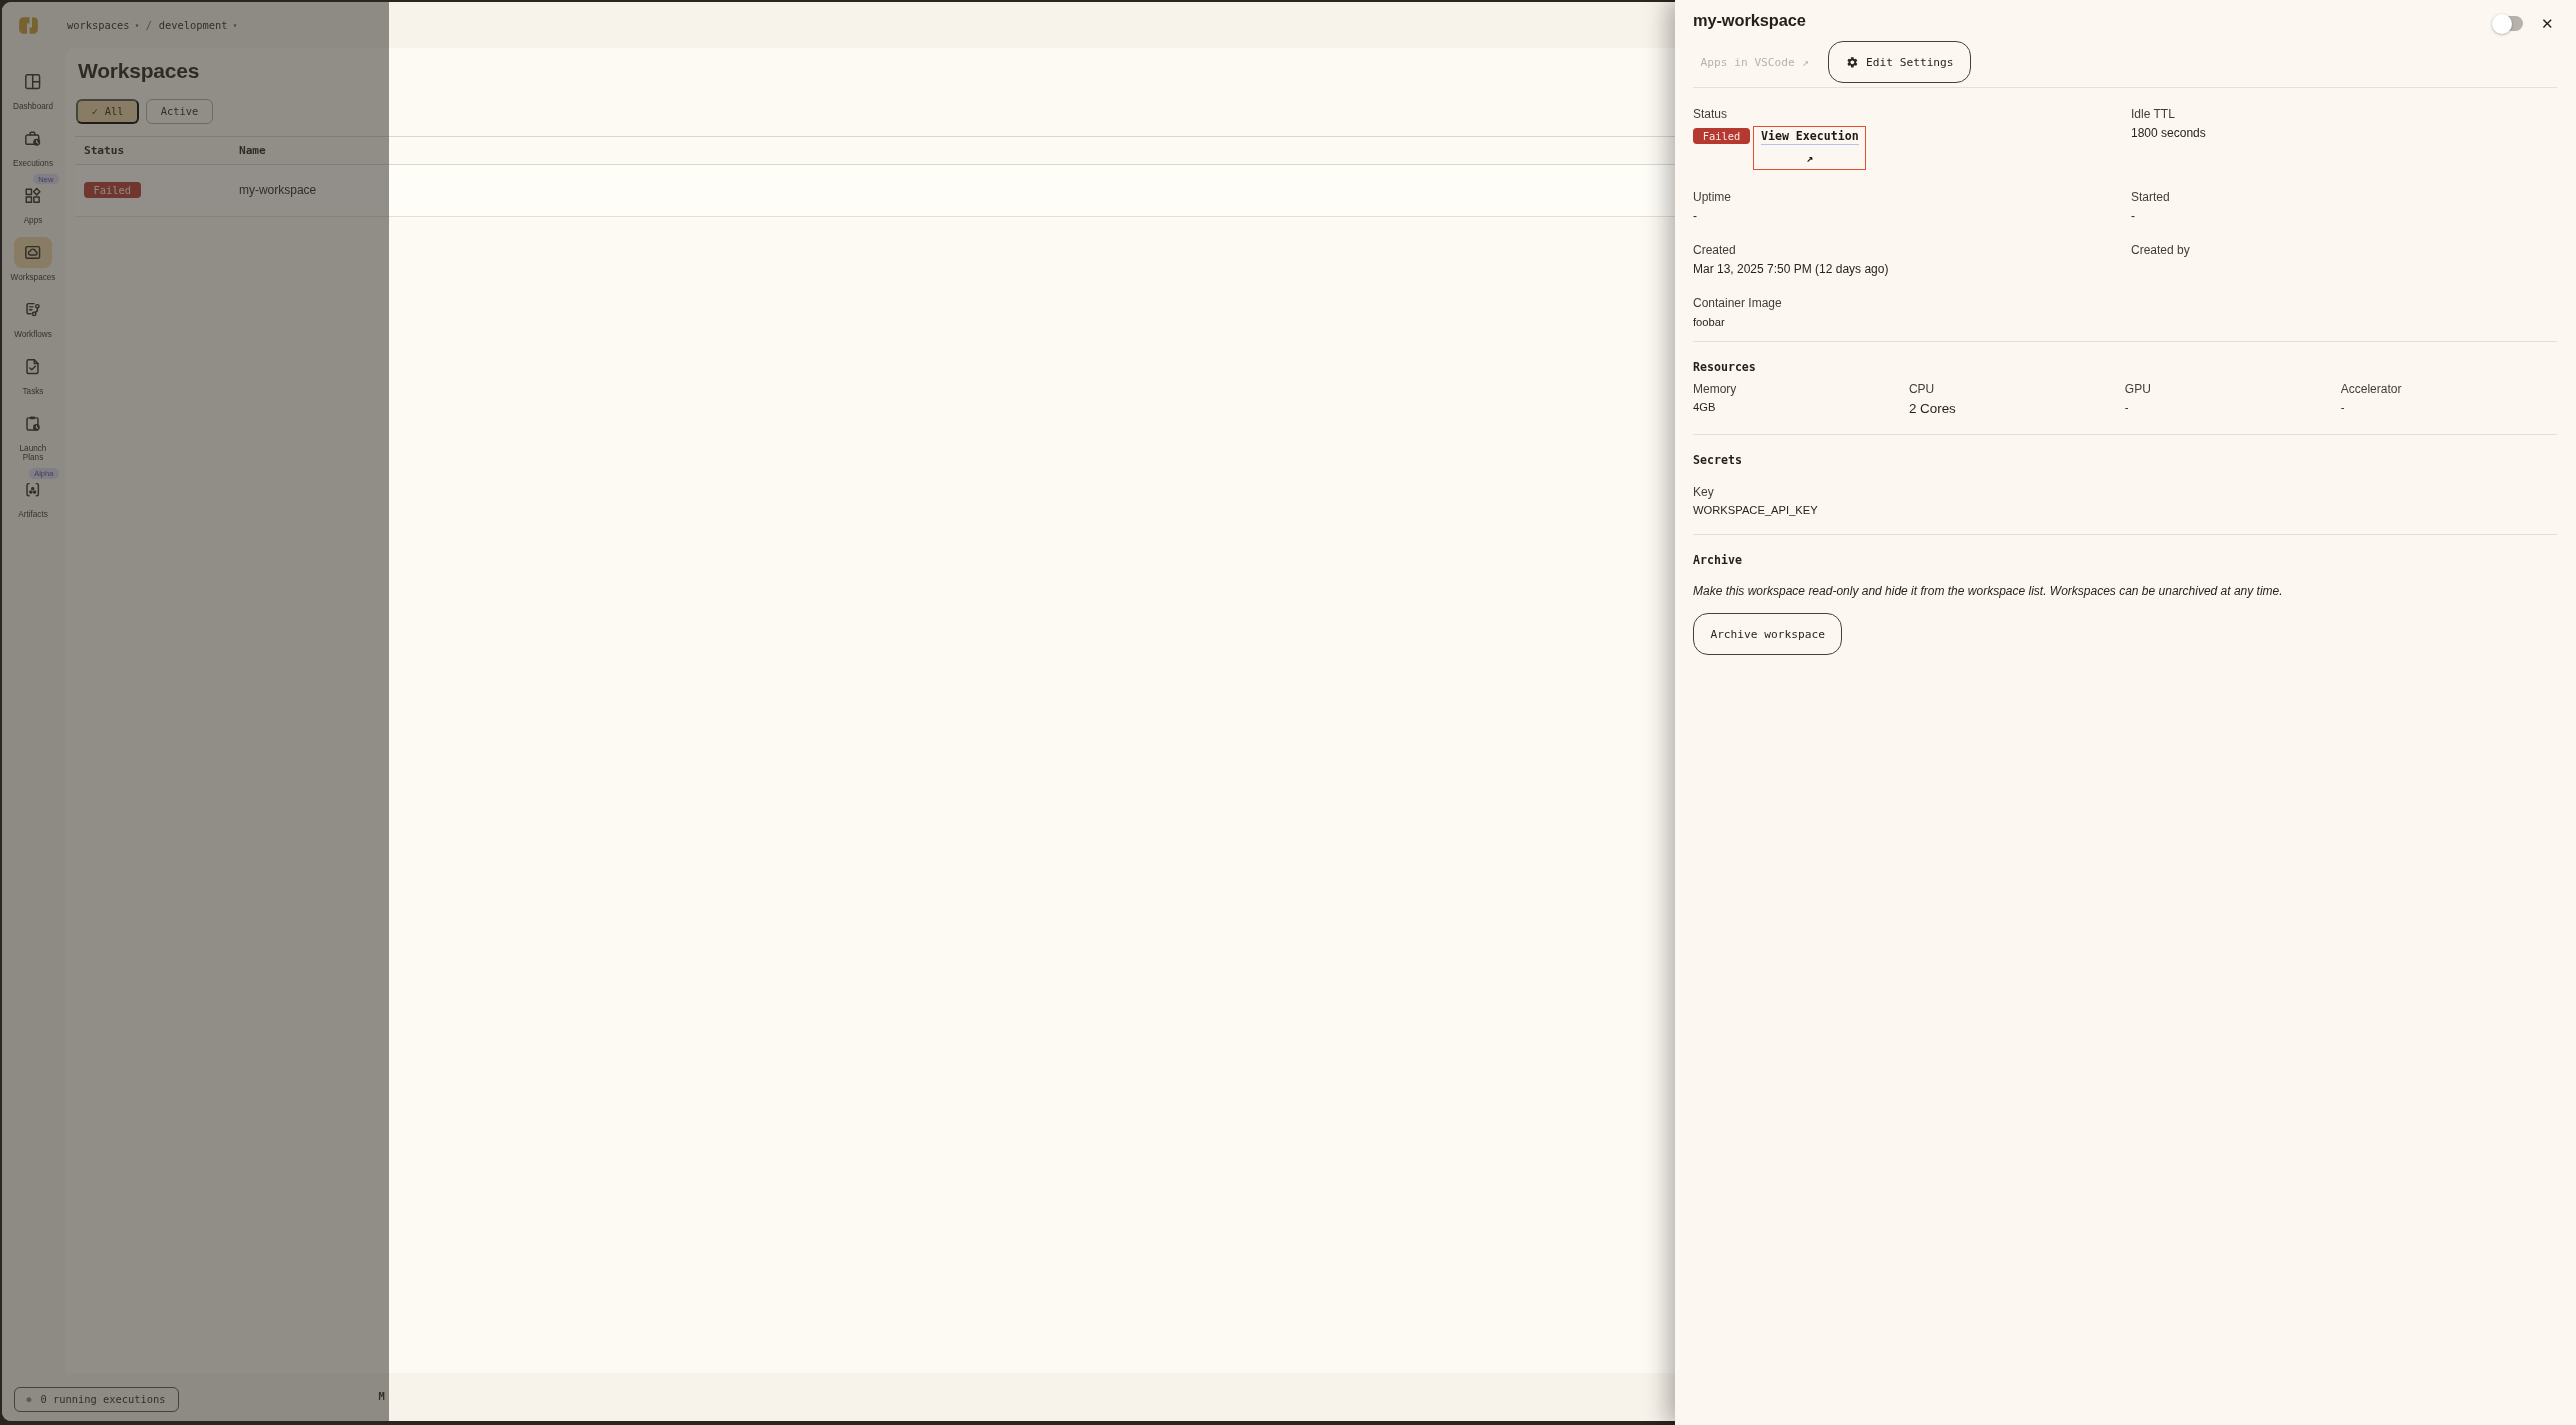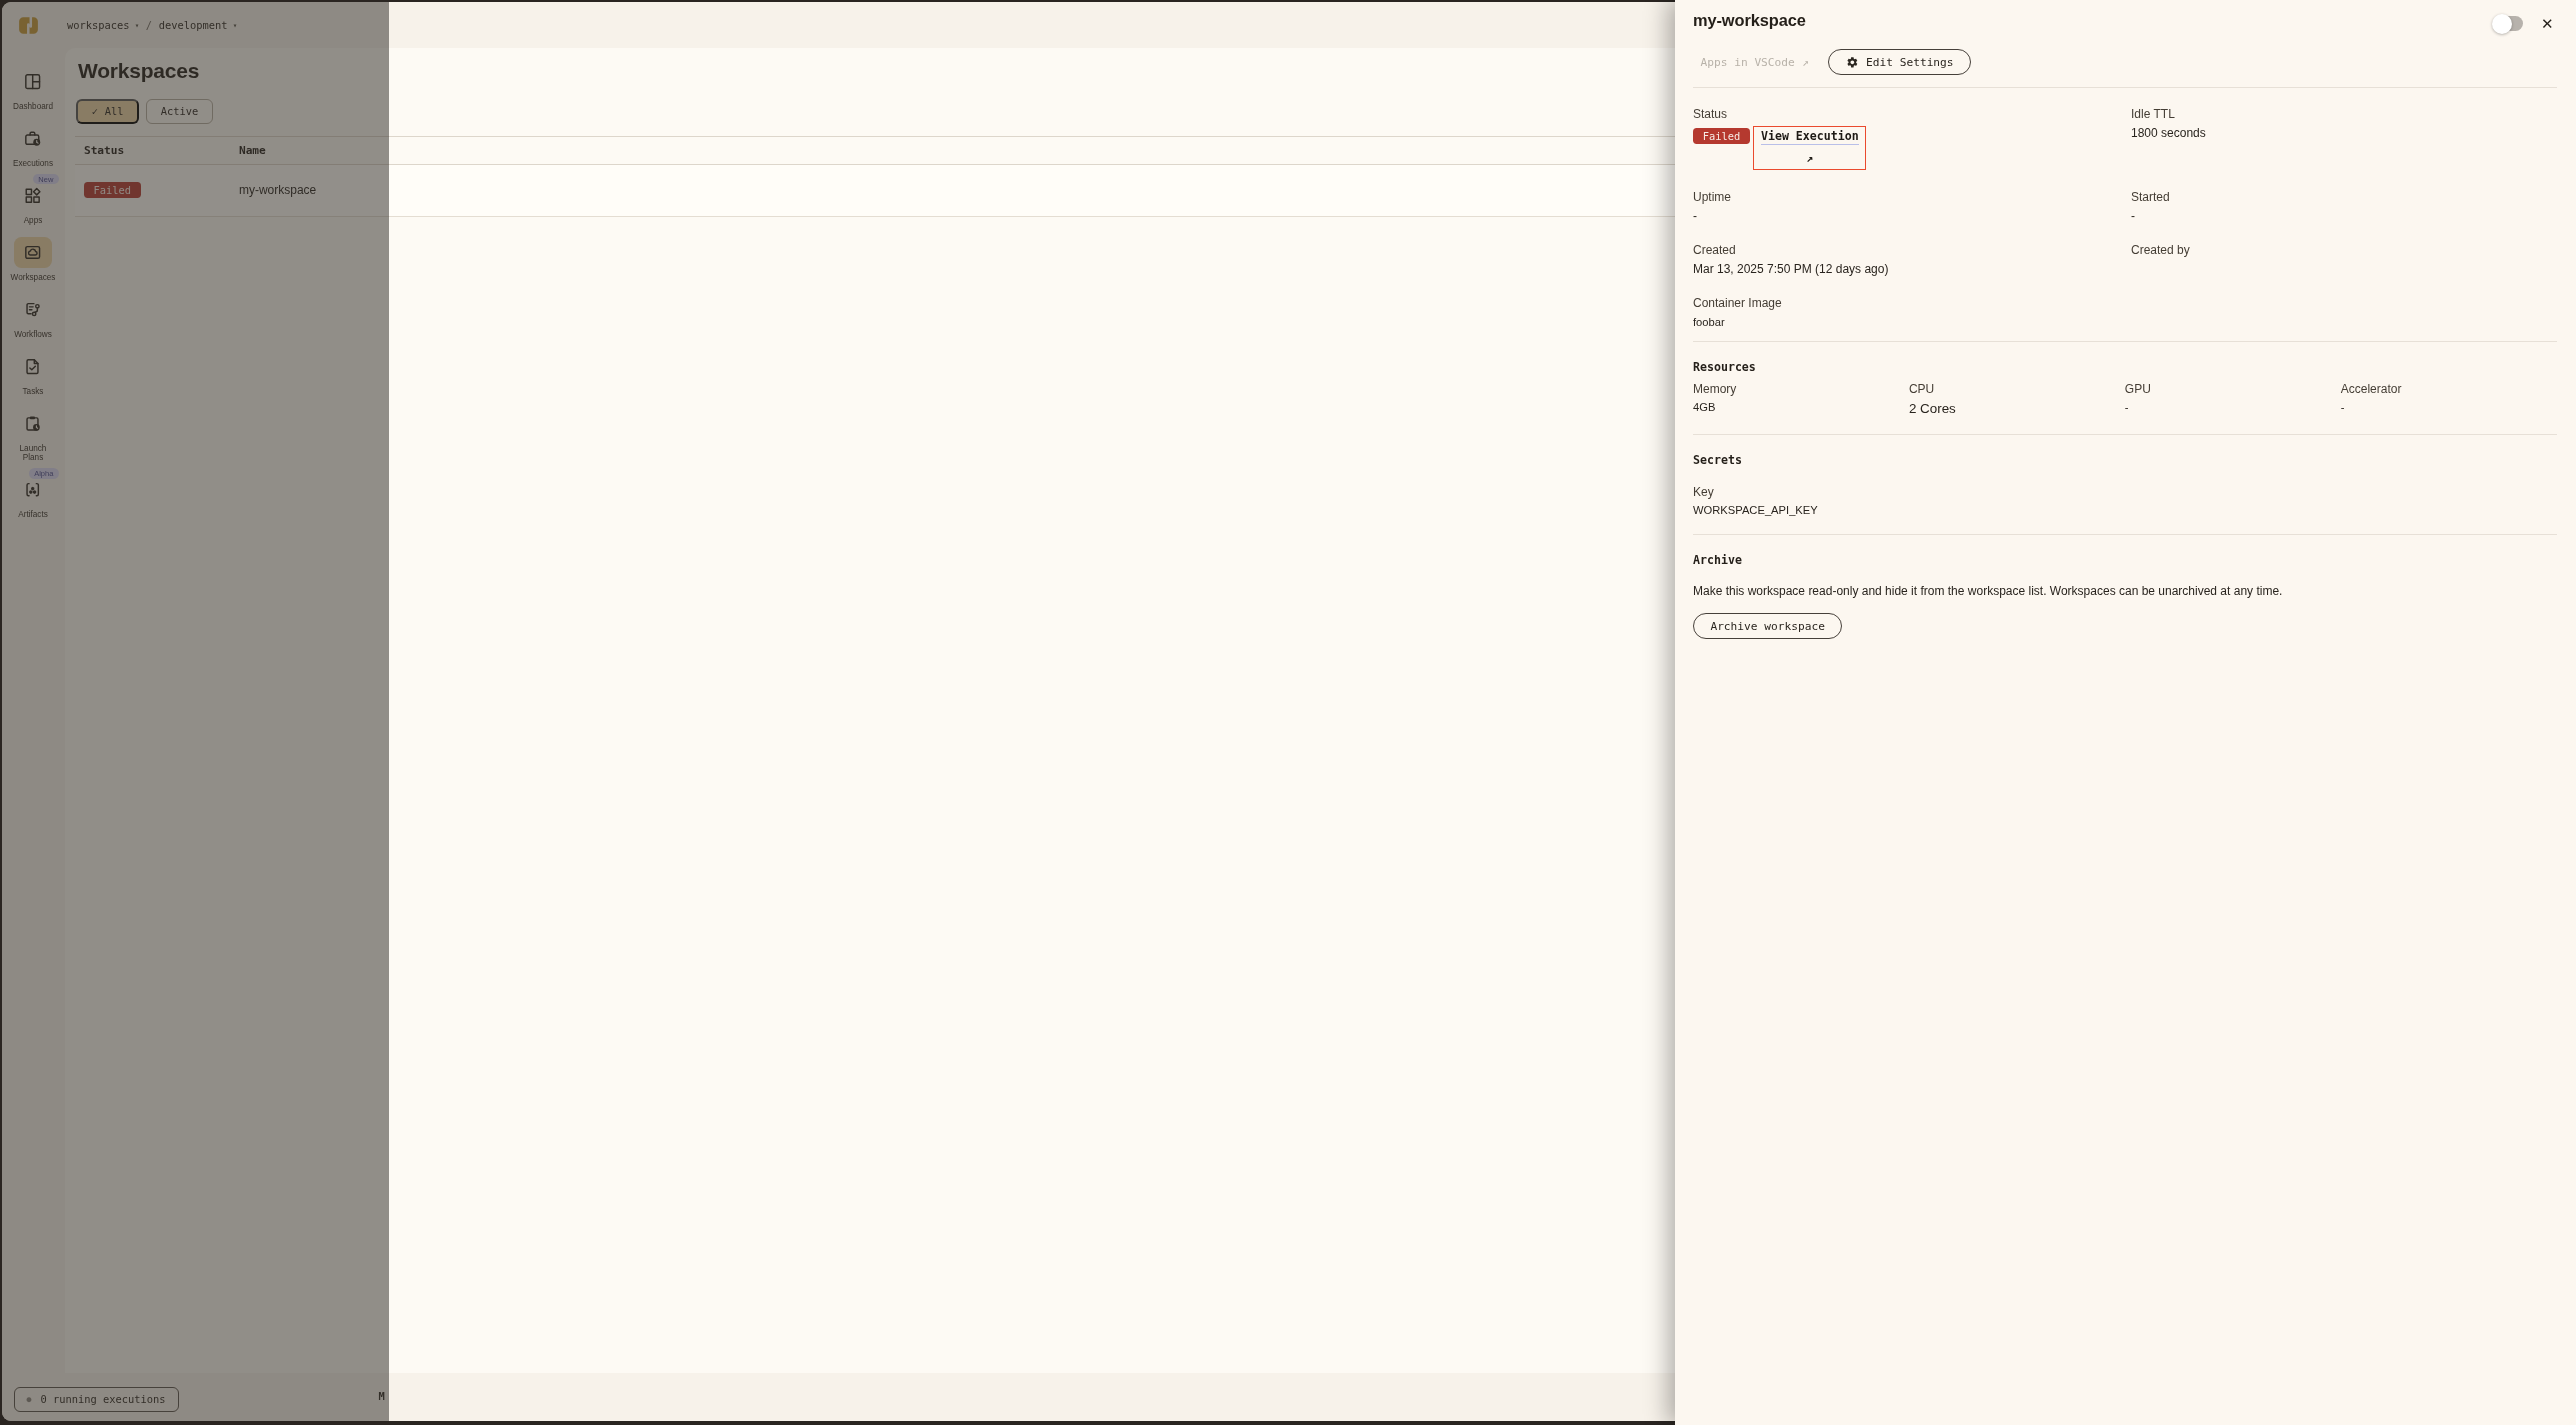--- a/index.html
+++ b/index.html
@@ -66,21 +66,21 @@
     background:rgba(56,52,48,0.55); z-index:50; }
 
   
   .drawer { position:absolute; top:0; right:0; bottom:0; width:901px; background:#fcf7f0;
     z-index:60; box-shadow:-7.5px 0 22.4px rgba(0,0,0,0.30); padding:0 19.4px 0 18px; overflow:hidden; }
   .drawer-header { position:relative; padding-top:11.2px; }
   .drawer-title { font-size:16.4px; font-weight:700; letter-spacing:-0.1px; color:#241f19; }
   .drawer-actions { display:flex; align-items:center; margin-top:17px; gap:19.4px; height:30px; }
   .vscode-link { font-family:"DejaVu Sans Mono", monospace; font-size:11.2px; color:#b8b2a9;
     display:inline-flex; align-items:center; gap:7.5px; margin-left:7.5px; }
-  .btn-pill { height:26px; display:inline-flex; align-items:center; gap:7.5px; padding:0 16.4px;
+  .btn-pill { height:42px; display:inline-flex; align-items:center; gap:7.5px; padding:0 16.4px;
     border:1px solid #46403a; border-radius:15px; background:transparent; cursor:pointer;
     font-family:"DejaVu Sans Mono", monospace; font-size:11.2px; color:#2b2620; }
   .drawer-topright { position:absolute; top:16.4px; right:3px; display:flex; align-items:center; gap:18px; }
   .toggle { position:relative; width:28px; height:15px; background:#b7b2ac; border-radius:7.5px; cursor:pointer; }
   .toggle .knob { position:absolute; left:-3px; top:-2.6px; width:20px; height:20px; background:#ffffff;
     border-radius:50%; box-shadow:0 0.7px 3px rgba(0,0,0,0.30); }
   .close-x { font-size:15px; color:#241f19; cursor:pointer; line-height:1; }
   .drawer-divider { border:none; border-top:1px solid #e7e0d7; margin-top:9.7px; }
 
   .drawer-body { padding-top:19.4px; }
@@ -90,21 +90,21 @@
   .d-value { font-size:12px; color:#29241e; }
   .status-link-box { display:inline-block; border:1.9px solid #ea4a2e; padding:2.2px 6.7px 3.7px 6.7px; margin-top:-0.7px; }
   .view-exec { font-family:"DejaVu Sans Mono", monospace; font-weight:bold; font-size:11.6px;
     color:#1f1a15; cursor:pointer; display:inline-flex; align-items:center; gap:6.7px;flex-direction:column; }
   .view-exec .txt { border-bottom:1.5px solid #b9bfe8; padding-bottom:0.7px; }
   .section-heading { font-family:"DejaVu Sans Mono", monospace; font-weight:bold; font-size:11.6px;
     color:#241f19; }
   .res-grid { display:grid; grid-template-columns:repeat(4,1fr); margin-top:8px; margin-bottom:18px; }
   .res-value-lg { font-size:13.4px; }
   .section { padding-top:18px; }
-  .archive-desc { font-size:12px; color:#29241e; margin-top:16.4px; }
+  .archive-desc { font-size:12px; color:#29241e; margin-top:16.4px;font-style:italic; }
   .archive-btn-row { margin-top:15.7px; padding-bottom:22.4px; }
 </style>
 </head>
 <body>
 
 <div class="app-card">
 
   <header class="topbar">
     <div class="logo">
       <svg width="25" height="25" viewBox="0 0 24 24" fill="none">

